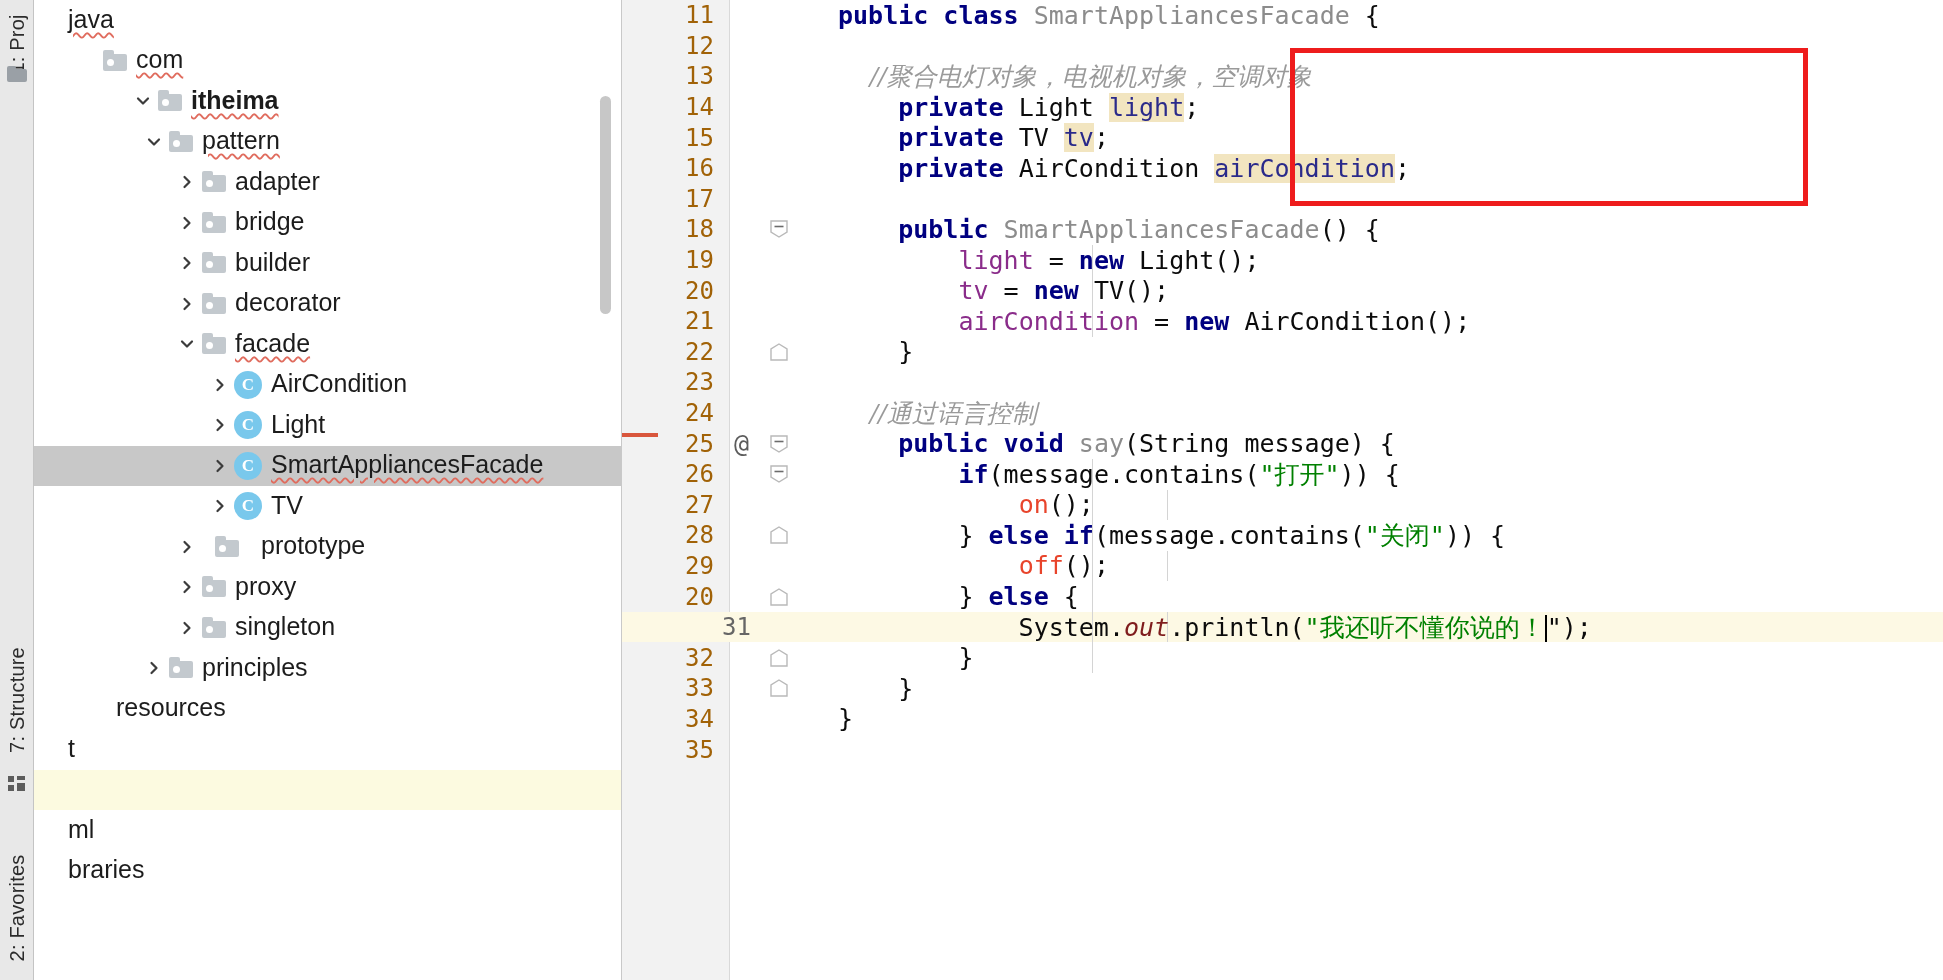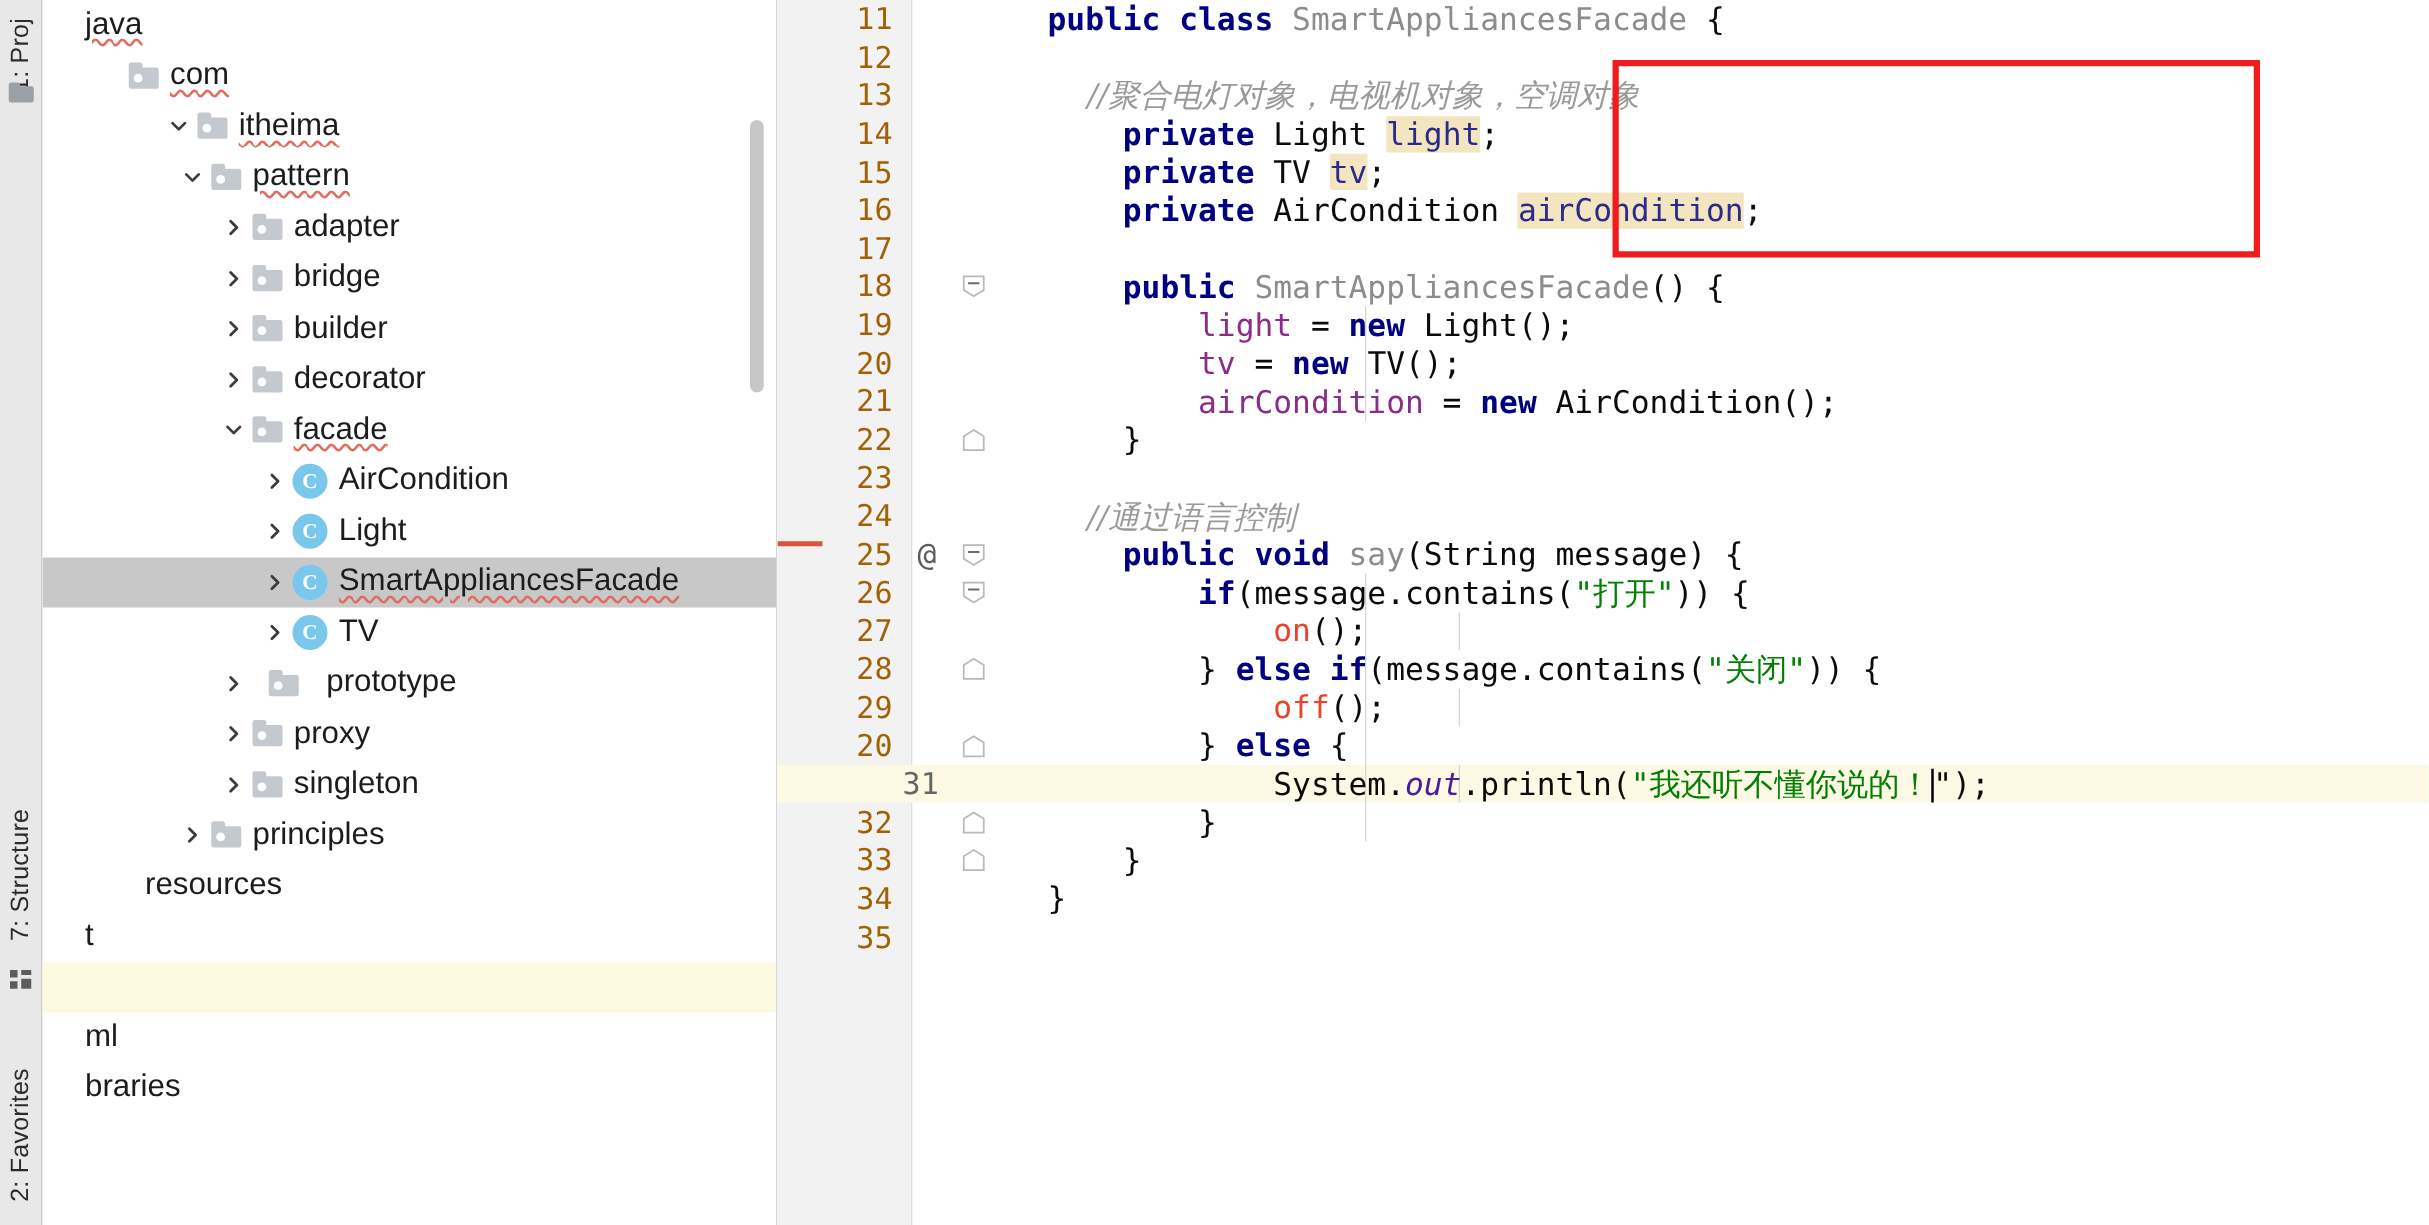--- a/index.html
+++ b/index.html
@@ -165,21 +165,21 @@
   .line.caret-line .lnum { color: #666; margin-left: 37px; }
 
   .kw { color: #000080; font-weight: bold; }
   .cls { color: #8c8c8c; }
   .fld { color: #8a2c8a; }
   .fld-hl { color: #2a2a8a; background: #f2e5c0; }
   .mth { color: #e8442b; }
   .str { color: #008000; }
   .cmt { color: #9a9a9a; font-style: italic; font-family: "DejaVu Serif", serif; }
   .plain { color: #0b0b0b; }
-  .static-it { color: #4c1d95; font-style: italic; }
+  .static-it { color: #7f1d1d; font-style: italic; }
 
   .indent-guide {
     position: absolute; top: 0; bottom: 0; width: 1px; background: #d4d4d4;
   }
 
   
   .annot-box {
     position: absolute;
     left: 668px; top: 48px; width: 518px; height: 158px;
     border: 5px solid #ee1c1c;
@@ -222,21 +222,21 @@
         </div>
         <div class="trow" style="padding-left: 41px;">
           <span class="arrow none"></span>
           <span class="ficon">
             <span class="f-tab"></span>
             <span class="f-back"></span>
             <span class="f-dot"></span>
           </span>
           <span class="tlabel squiggle">com</span>
         </div>
-        <div class="trow" style="padding-left: 96px;">
+        <div class="trow" style="padding-left: 96px; font-weight: bold;">
           <span class="arrow">
             <svg width="18" height="18" viewBox="0 0 18 18">
               <path d="M4 6.5 L9 11.5 L14 6.5" fill="none" stroke="#3c3c3c" stroke-width="2.2" stroke-linecap="round" stroke-linejoin="round"></path>
             </svg>
           </span>
           <span class="ficon">
             <span class="f-tab"></span>
             <span class="f-back"></span>
             <span class="f-dot"></span>
           </span>

